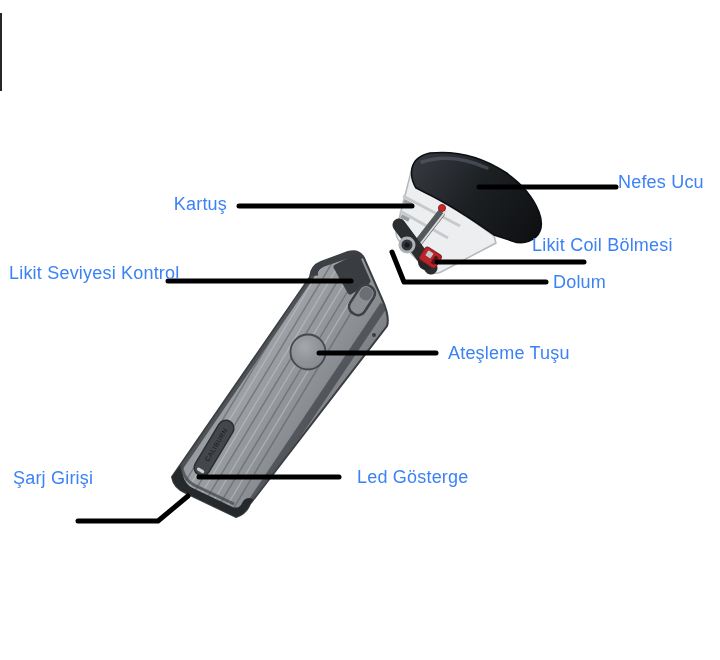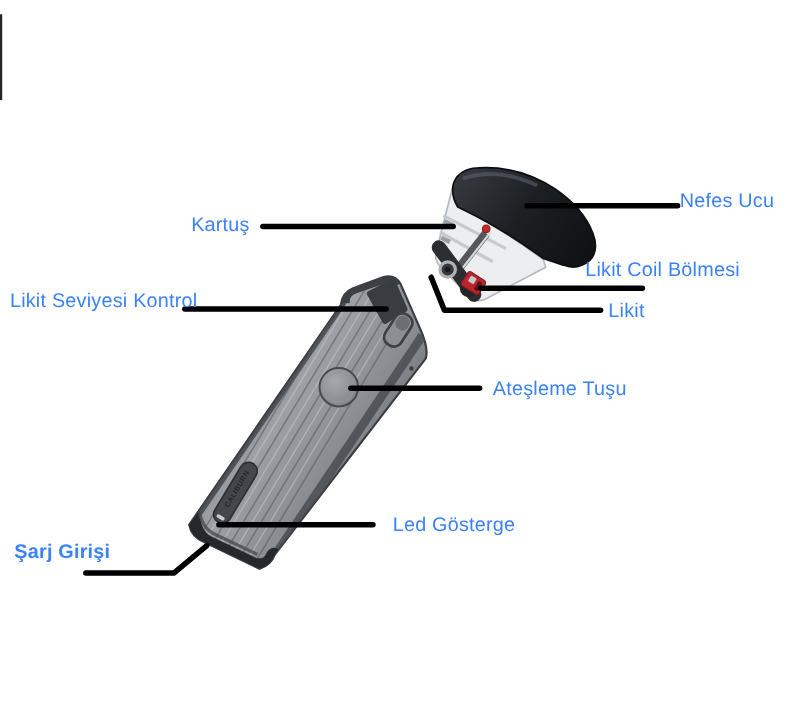--- a/index.html
+++ b/index.html
@@ -134,18 +134,18 @@
       <path d="M 188 496 L 158 521 L 78 521"></path>
     </g>
   </svg>
 
   <div class="artifact" style="left:0;top:13px;width:2px;height:78px;"></div>
 
   <div class="lbl" style="left:618px;top:183px;">Nefes Ucu</div>
   <div class="lbl right" style="right:493px;top:205px;">Kartuş</div>
   <div class="lbl" style="left:532px;top:246px;">Likit Coil Bölmesi</div>
   <div class="lbl" style="left:9px;top:264px;margin-top:10px;">Likit Seviyesi Kontrol</div>
-  <div class="lbl" style="left:553px;top:283px;">Likit</div>
+  <div class="lbl" style="left:553px;top:283px;">Dolum</div>
   <div class="lbl" style="left:357px;top:478px;">Led Gösterge</div>
   <div class="lbl" style="left:448px;top:354px;">Ateşleme Tuşu</div>
-  <div class="lbl" style="left:13px;top:502px;font-weight:bold;">Şarj Girişi</div>
+  <div class="lbl" style="left:13px;top:479px;">Şarj Girişi</div>
 
 </div>
 
 </body></html>

